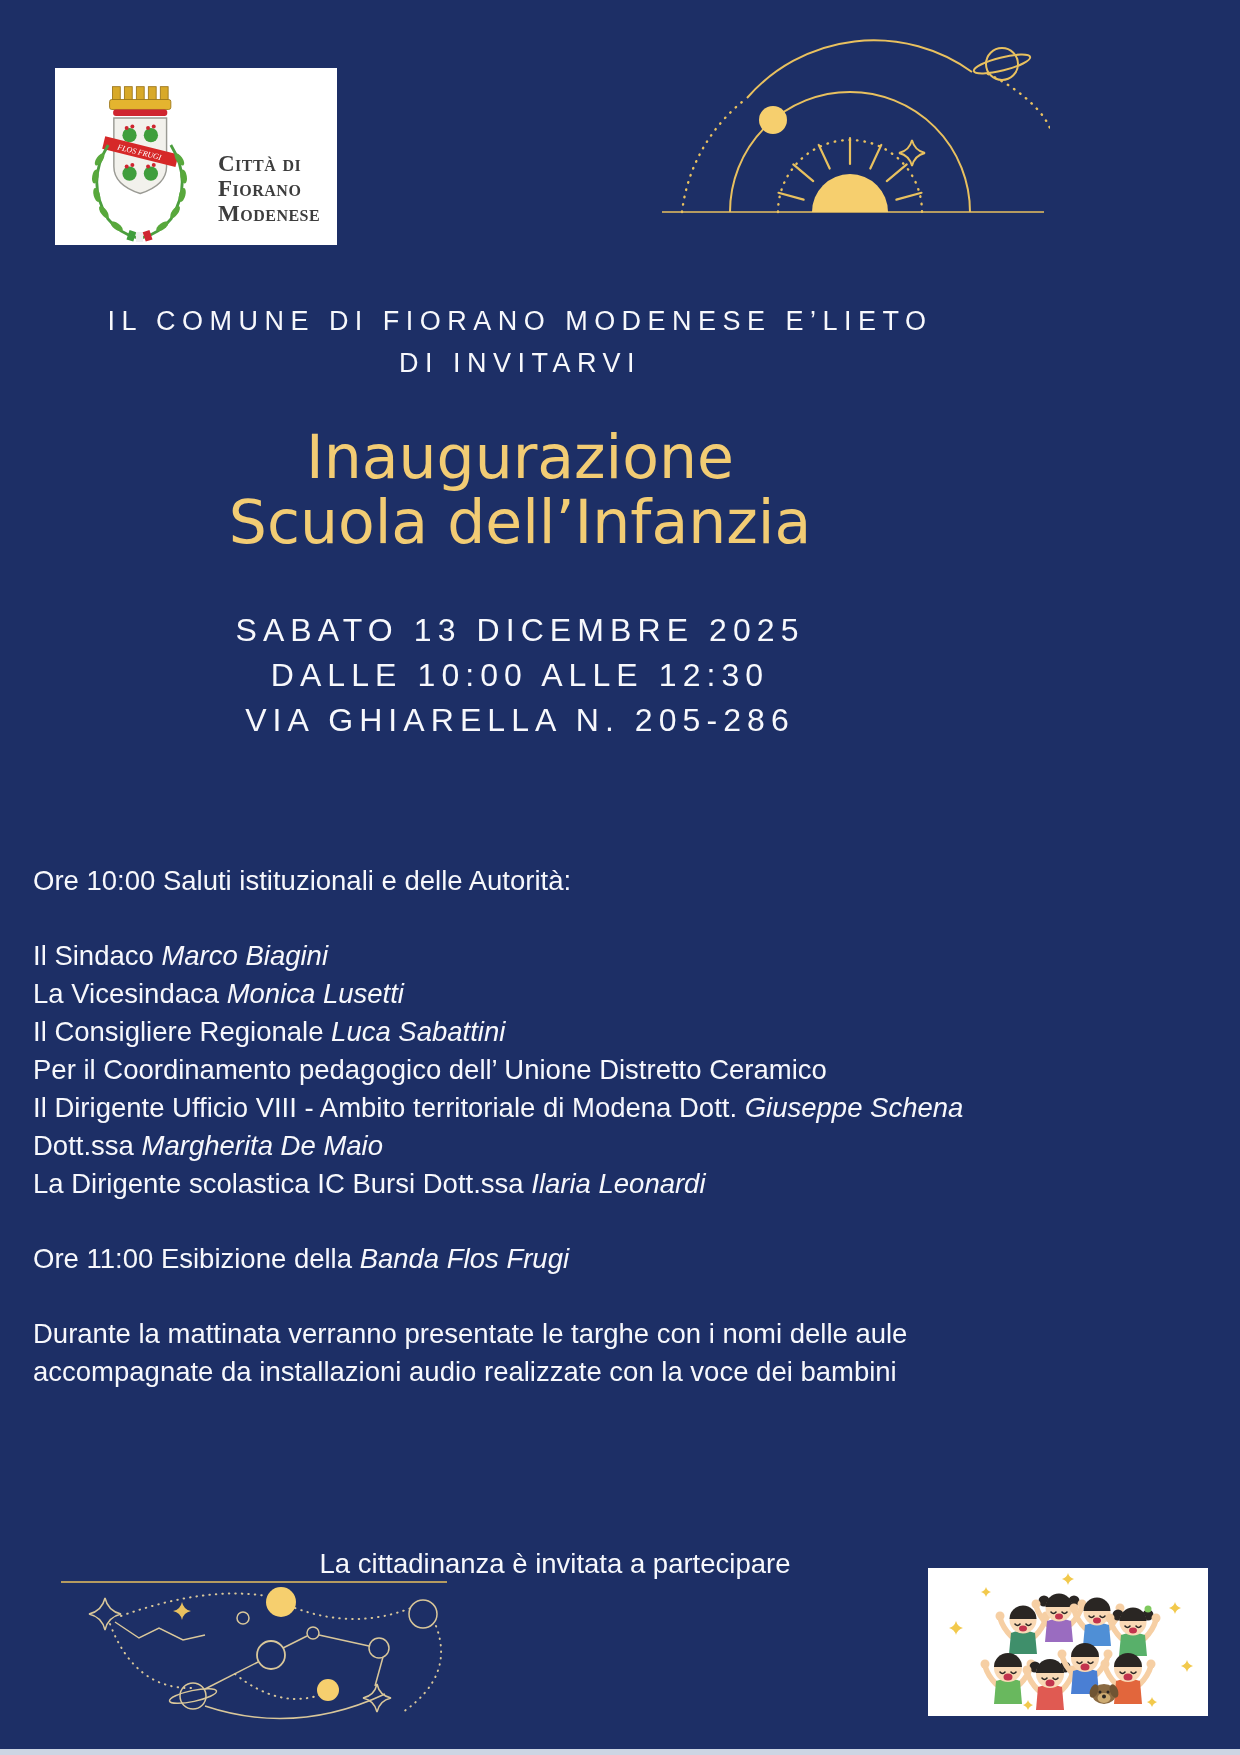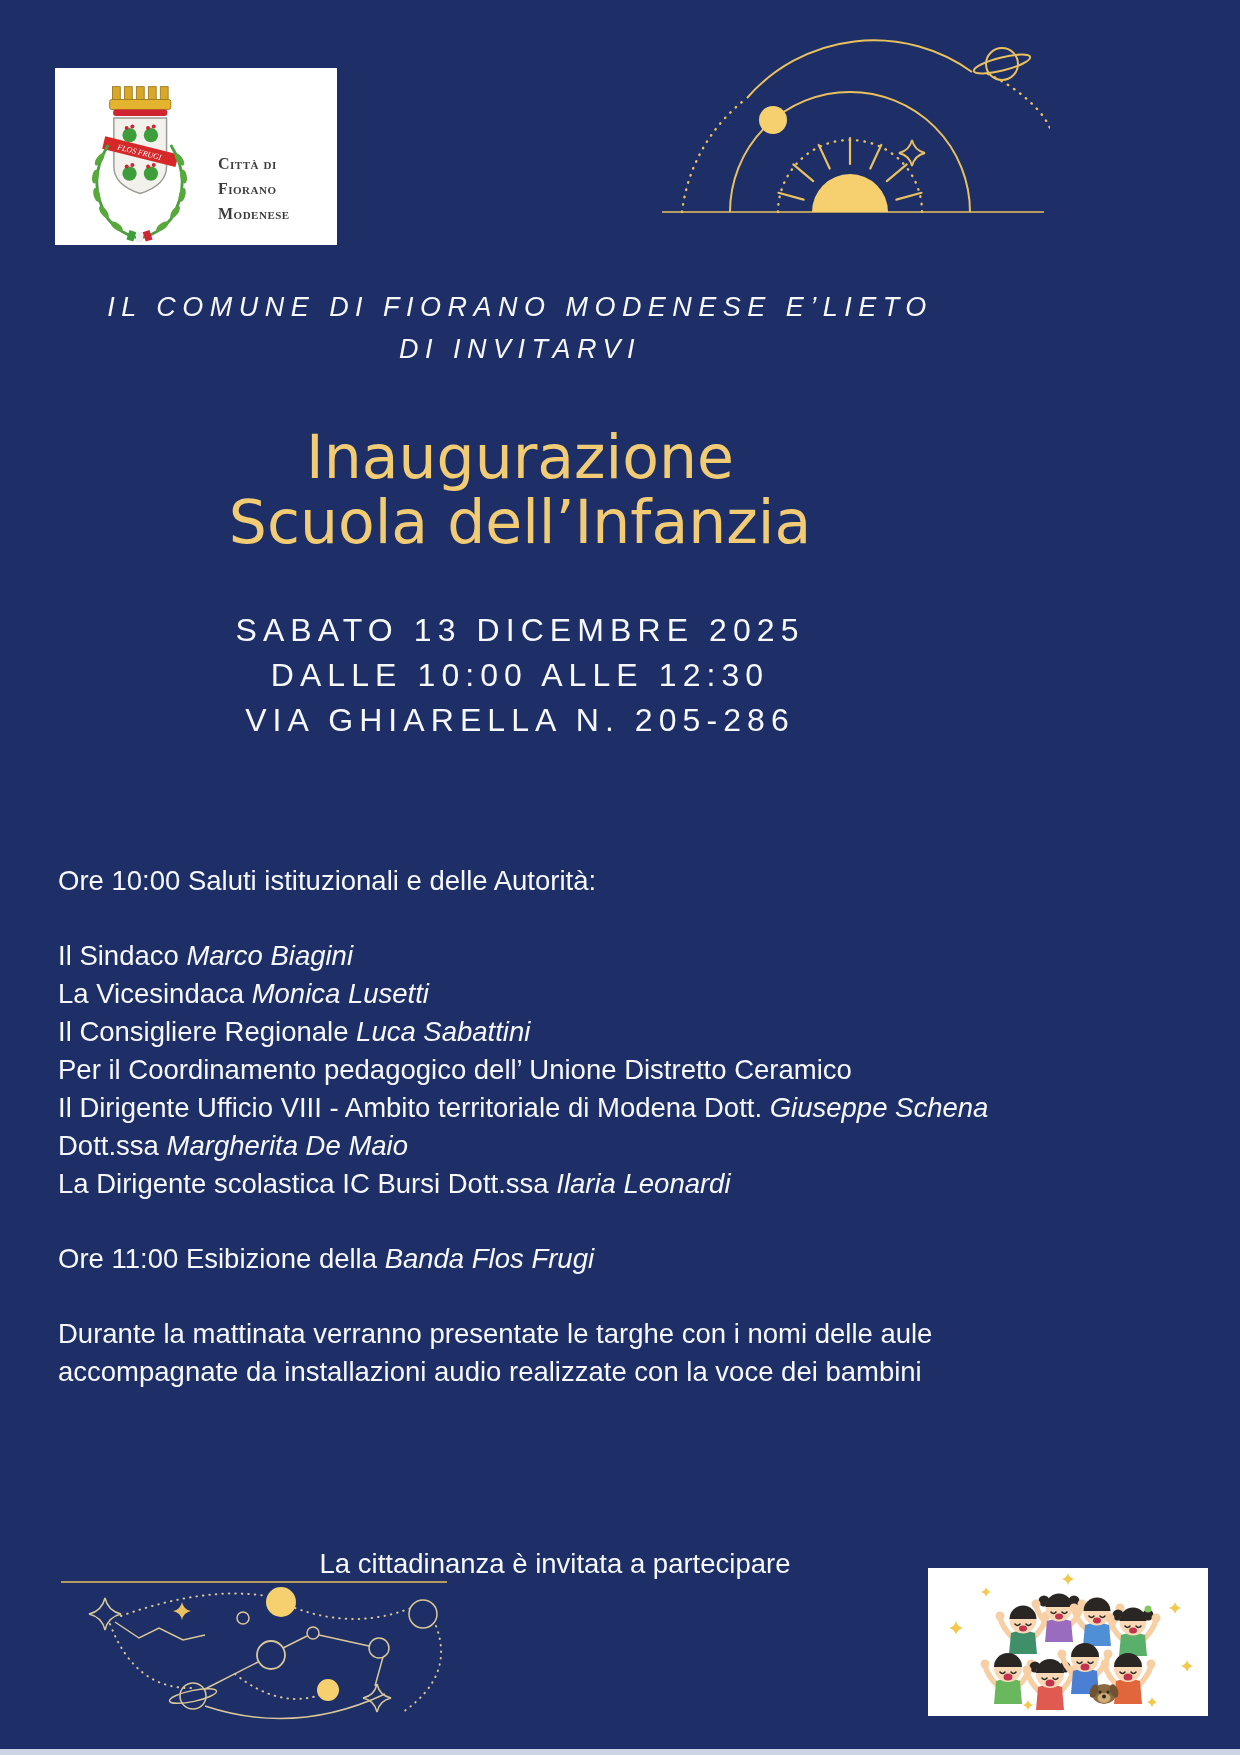--- a/index.html
+++ b/index.html
@@ -16,42 +16,42 @@
     position:relative;width:1240px;height:1755px;margin:0 auto;
     background:var(--bg);overflow:hidden;
     font-family:"Liberation Sans",sans-serif;color:var(--white);
   }
   
   .logo-box{position:absolute;left:55px;top:68px;width:282px;height:177px;background:#ffffff;}
   .coat{position:absolute;left:12px;top:3px;width:145px;height:171px;}
   .logo-name{
     position:absolute;left:163px;top:83px;width:115px;
     font-family:"Liberation Serif",serif;font-variant:small-caps;font-weight:700;
-    color:#3d3d3d;font-size:16px;line-height:25px;letter-spacing:.5px;
+    color:#3d3d3d;font-size:23px;line-height:25px;letter-spacing:.5px;
   }
   
   .deco-top{position:absolute;left:650px;top:36px;width:400px;height:182px;}
   .deco-bottom{position:absolute;left:55px;top:1578px;width:400px;height:152px;}
   
   .header{
-    position:absolute;left:0;top:286px;width:1040px;text-align:center;
-    font-size:27px;letter-spacing:.24em;line-height:42px;font-weight:500;color:var(--white);font-style:italic;
+    position:absolute;left:0;top:300px;width:1040px;text-align:center;
+    font-size:27px;letter-spacing:.24em;line-height:42px;font-weight:500;color:var(--white);
   }
   .title{
     position:absolute;left:0;top:396px;width:1040px;text-align:center;
     font-family:"DejaVu Sans",sans-serif;font-weight:500;
     color:var(--gold);font-size:60px;line-height:65px;margin-top:29px;
   }
   .event{
     position:absolute;left:0;top:608px;width:1040px;text-align:center;
     font-size:32px;letter-spacing:.19em;line-height:45px;font-weight:500;color:var(--white);
   }
   .program{
     position:absolute;left:33px;top:862px;width:1180px;
-    font-size:27.5px;line-height:38px;color:var(--white);margin-left:25px;
+    font-size:27.5px;line-height:38px;color:var(--white);
   }
   .program .para + .para{margin-top:37px;}
   .program .line{white-space:nowrap;}
   .it{font-style:italic;}
   .invitation{
     position:absolute;left:0;top:1524px;width:1110px;text-align:center;
     font-size:27.5px;color:var(--white);margin-top:24px;
   }
   
   .children-box{position:absolute;left:928px;top:1568px;width:280px;height:148px;background:#ffffff;}

